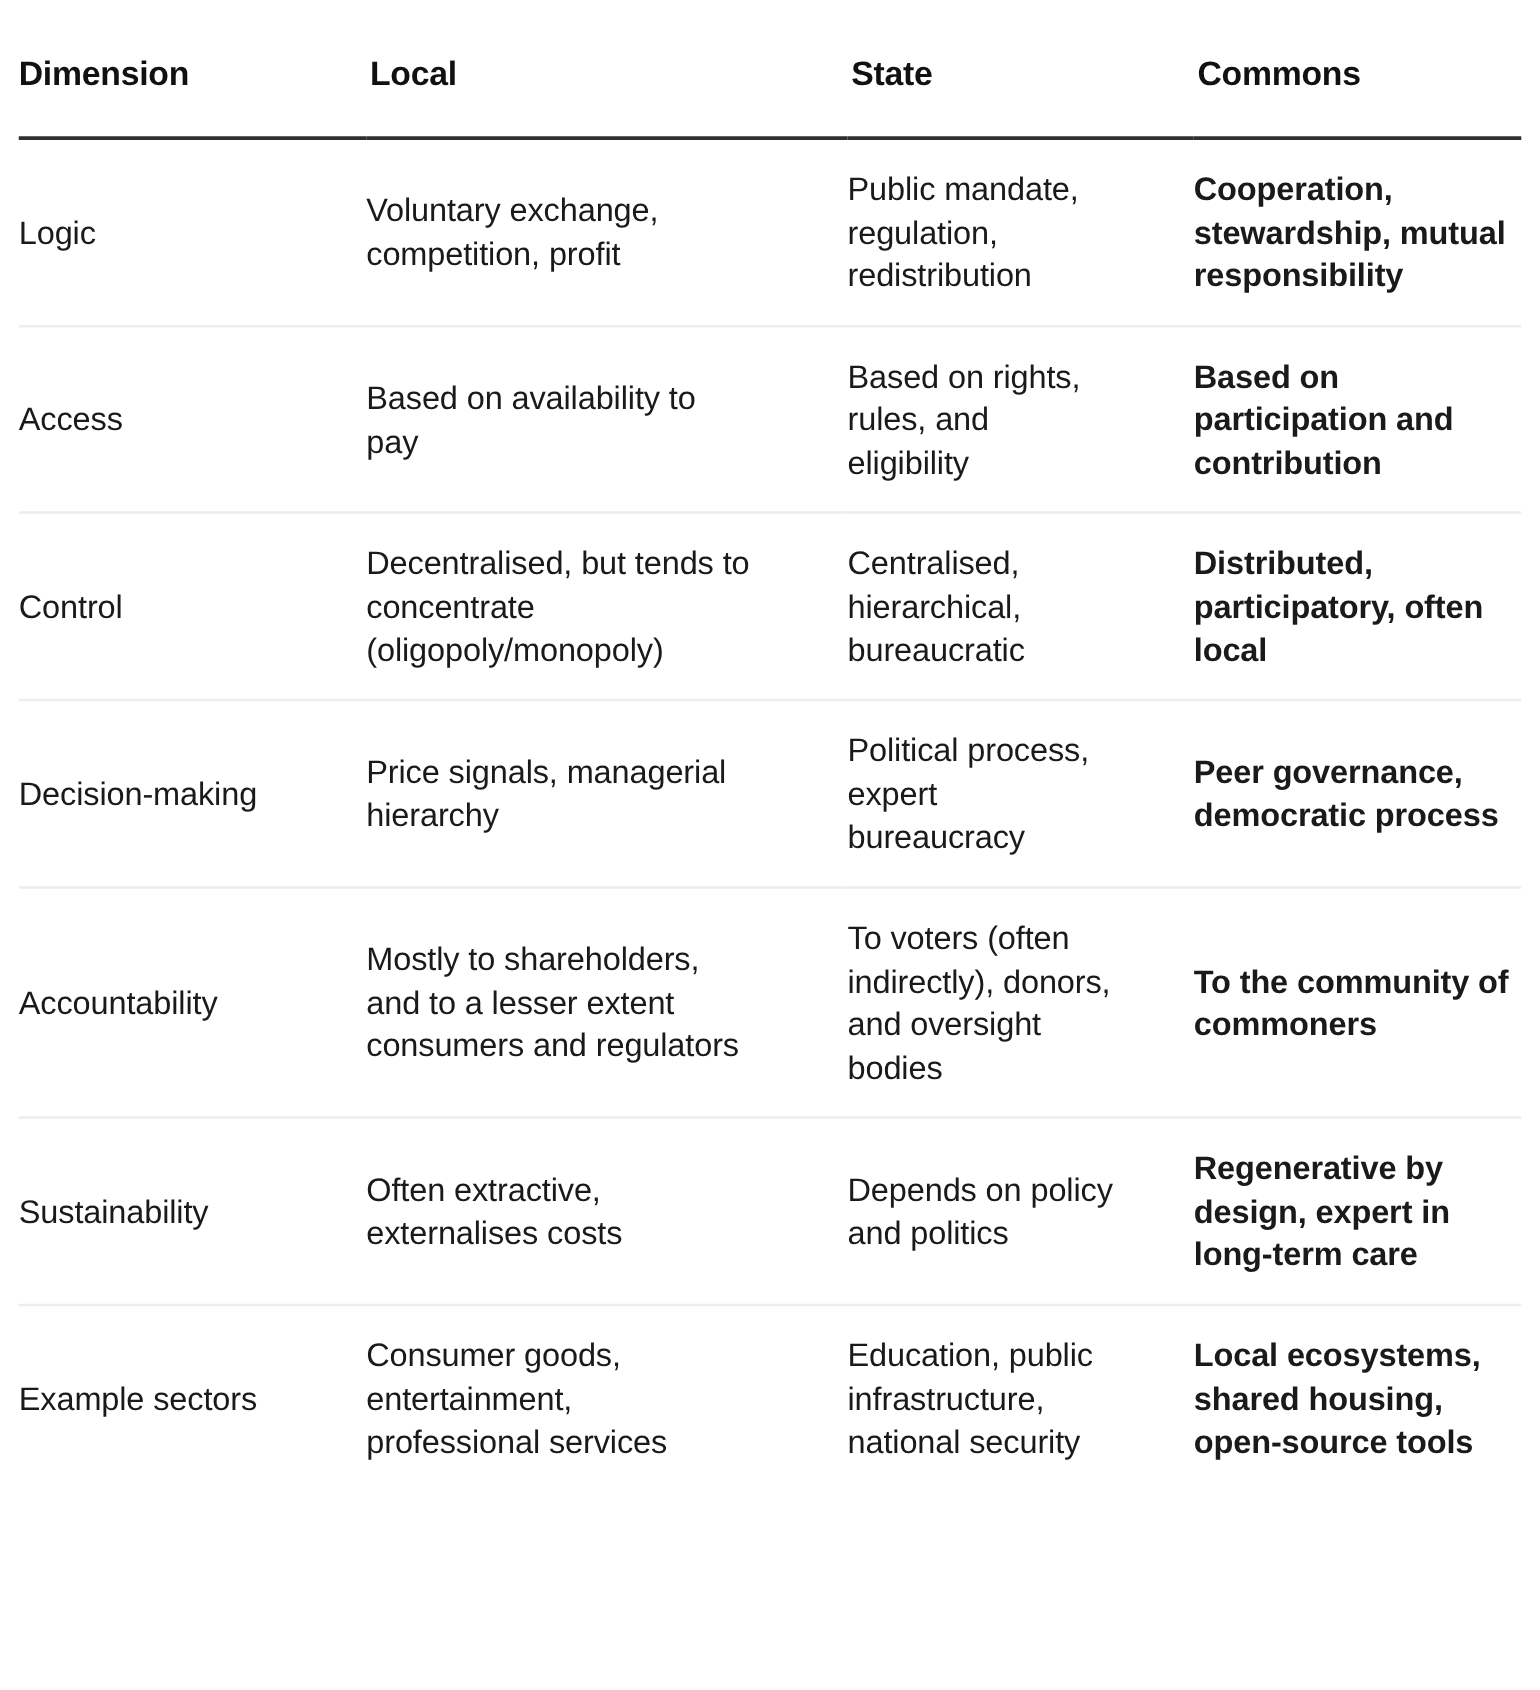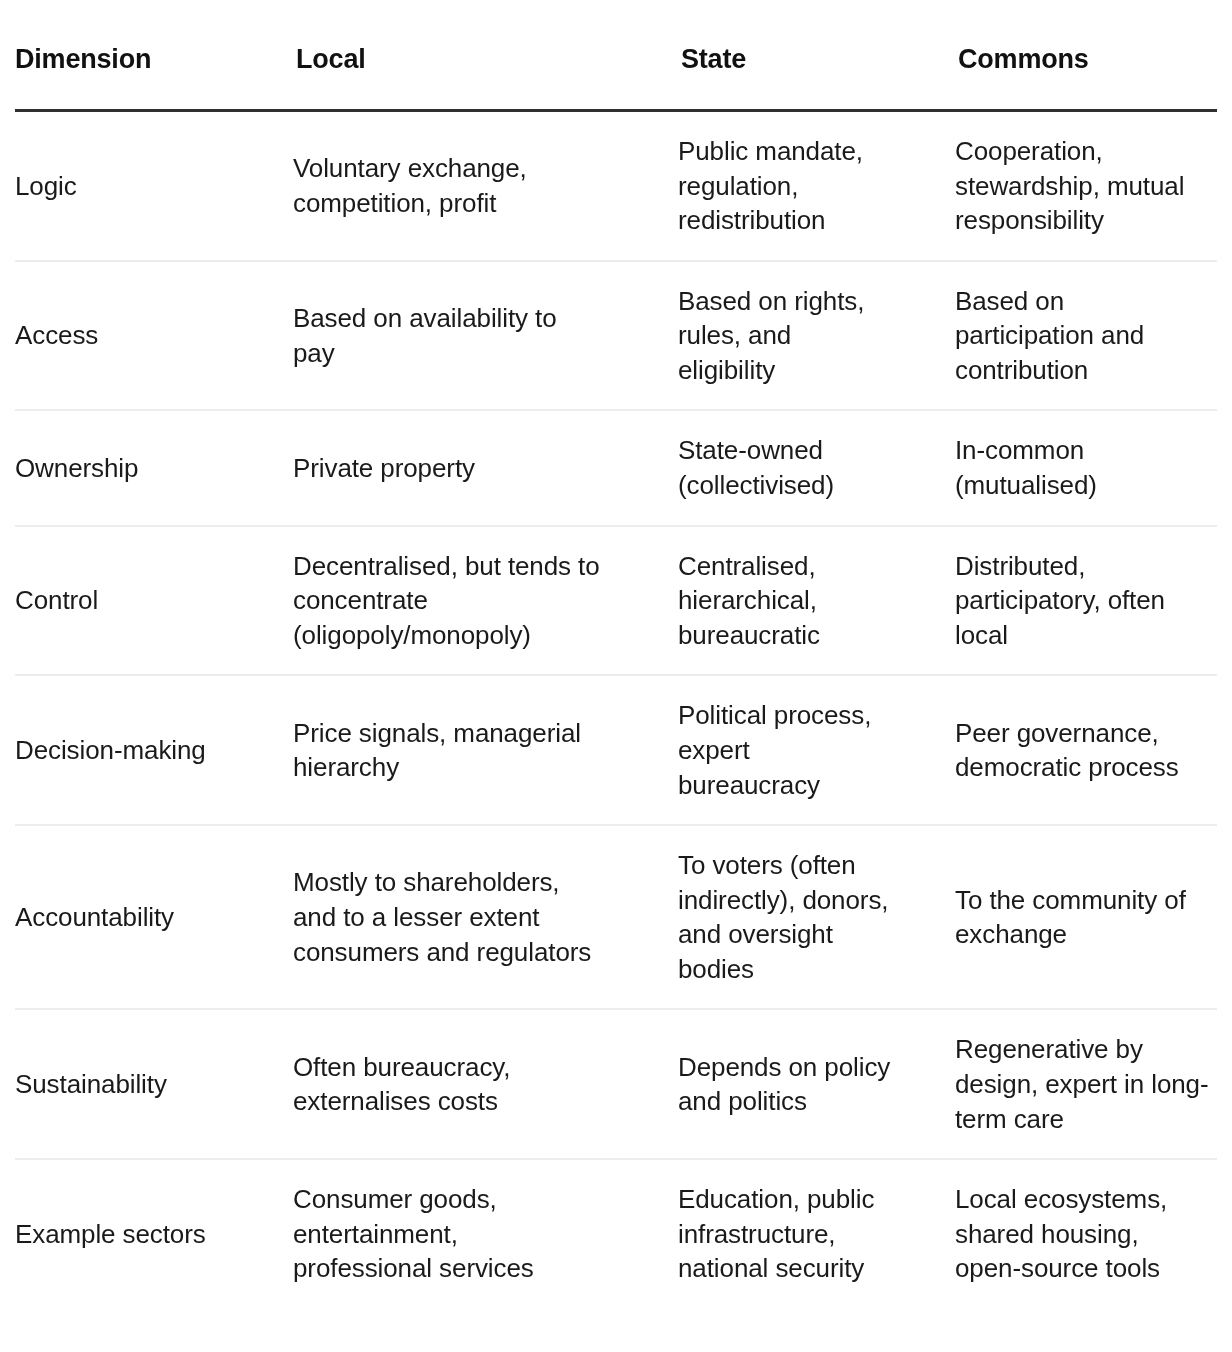--- a/index.html
+++ b/index.html
@@ -53,21 +53,21 @@
     line-height: 1.33;
     color: #1a1a1a;
     vertical-align: middle;
     padding: 22px 24px 22px 0;
     border-bottom: 2px solid #ededed;
     letter-spacing: -0.1px;
   }
   tbody td.cell-dimension { padding-right: 20px; }
   tbody td.cell-market    { padding-right: 78px; margin-left: 14px; }
   tbody td.cell-state     { padding-right: 60px; }
-  tbody td.cell-commons   { padding-right: 8px; }
+  tbody td.cell-commons   { padding-right: 8px; font-weight: bold; }
 
   tbody tr:last-child td { border-bottom: none; }
 </style>
 </head>
 <body>
 
 <div class="table-wrap">
   <table class="comparison">
     <colgroup>
       <col class="c-dimension">
@@ -90,46 +90,40 @@
         <td class="cell-state">Public mandate, regulation, redistribution</td>
         <td class="cell-commons">Cooperation, stewardship, mutual responsibility</td>
       </tr>
       <tr>
         <td class="cell-dimension">Access</td>
         <td class="cell-market">Based on availability to pay</td>
         <td class="cell-state">Based on rights, rules, and eligibility</td>
         <td class="cell-commons">Based on participation and contribution</td>
       </tr>
       <tr>
-        <td class="cell-dimension">Ownership</td>
-        <td class="cell-market">Private property</td>
-        <td class="cell-state">State-owned (collectivised)</td>
-        <td class="cell-commons">In-common (mutualised)</td>
-      </tr>
-      <tr>
         <td class="cell-dimension">Control</td>
         <td class="cell-market">Decentralised, but tends to concentrate (oligopoly/monopoly)</td>
         <td class="cell-state">Centralised, hierarchical, bureaucratic</td>
         <td class="cell-commons">Distributed, participatory, often local</td>
       </tr>
       <tr>
         <td class="cell-dimension">Decision-making</td>
         <td class="cell-market">Price signals, managerial hierarchy</td>
         <td class="cell-state">Political process, expert bureaucracy</td>
         <td class="cell-commons">Peer governance, democratic process</td>
       </tr>
       <tr>
         <td class="cell-dimension">Accountability</td>
         <td class="cell-market">Mostly to shareholders, and to a lesser extent consumers and regulators</td>
         <td class="cell-state">To voters (often indirectly), donors, and oversight bodies</td>
-        <td class="cell-commons">To the community of exchange</td>
+        <td class="cell-commons">To the community of commoners</td>
       </tr>
       <tr>
         <td class="cell-dimension">Sustainability</td>
-        <td class="cell-market">Often bureaucracy, externalises costs</td>
+        <td class="cell-market">Often extractive, externalises costs</td>
         <td class="cell-state">Depends on policy and politics</td>
         <td class="cell-commons">Regenerative by design, expert in long-term care</td>
       </tr>
       <tr>
         <td class="cell-dimension">Example sectors</td>
         <td class="cell-market">Consumer goods, entertainment, professional services</td>
         <td class="cell-state">Education, public infrastructure, national security</td>
         <td class="cell-commons">Local ecosystems, shared housing, open-source tools</td>
       </tr>
     </tbody>

